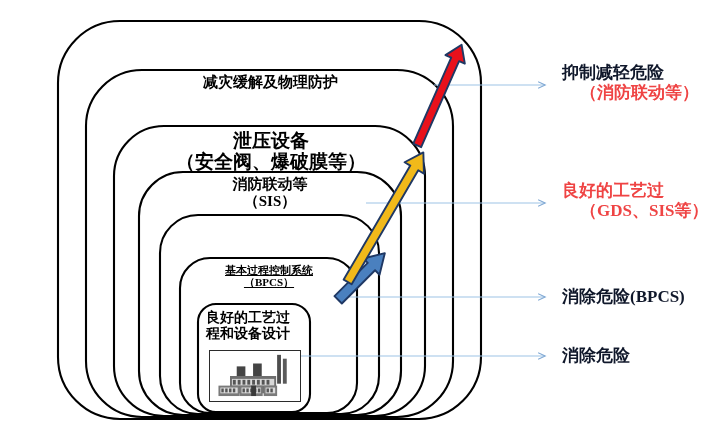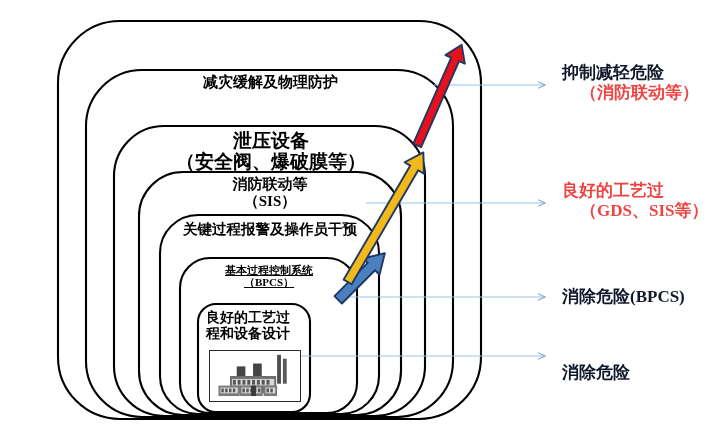--- a/index.html
+++ b/index.html
@@ -98,24 +98,20 @@
   <div class="layer-label" style="left:133px;top:130px;width:276px;font-size:19px;">
     <span class="l1">泄压设备</span>
     <span class="l2">（安全阀、爆破膜等）</span>
   </div>
 
   <div class="layer-label" style="left:148px;top:176px;width:244px;font-size:15px;">
     <span class="l1">消防联动等</span>
     <span class="l2">（SIS）</span>
   </div>
 
-  <div class="layer-label" style="left:155px;top:221px;width:230px;font-size:14.5px;">
-    <span class="l1">关键过程报警及操作员干预</span>
-    <span class="l2"></span>
-  </div>
 
   <div class="layer-label" style="left:178px;top:264px;width:182px;font-size:11px;text-decoration:underline;">
     <span class="l1">基本过程控制系统</span>
     <span class="l2">（BPCS）</span>
   </div>
 
   <div class="layer-label" style="left:200px;top:310px;width:96px;font-size:14px;">
     <span class="l1">良好的工艺过</span>
     <span class="l2">程和设备设计</span>
   </div>
@@ -180,17 +176,17 @@
 
   <div class="side-label" style="left:562px;top:181px;font-size:17px;">
     <span class="row red">良好的工艺过</span>
     <span class="row red indent">（GDS、SIS等）</span>
   </div>
 
   <div class="side-label" style="left:562px;top:287px;font-size:17px;">
     <span class="row black bpcs">消除危险(BPCS)</span>
   </div>
 
-  <div class="side-label" style="left:562px;top:346px;font-size:17px;margin-top:17px;">
+  <div class="side-label" style="left:562px;top:346px;font-size:17px;">
     <span class="row black">消除危险</span>
   </div>
 
 </div>
 
 </body></html>

